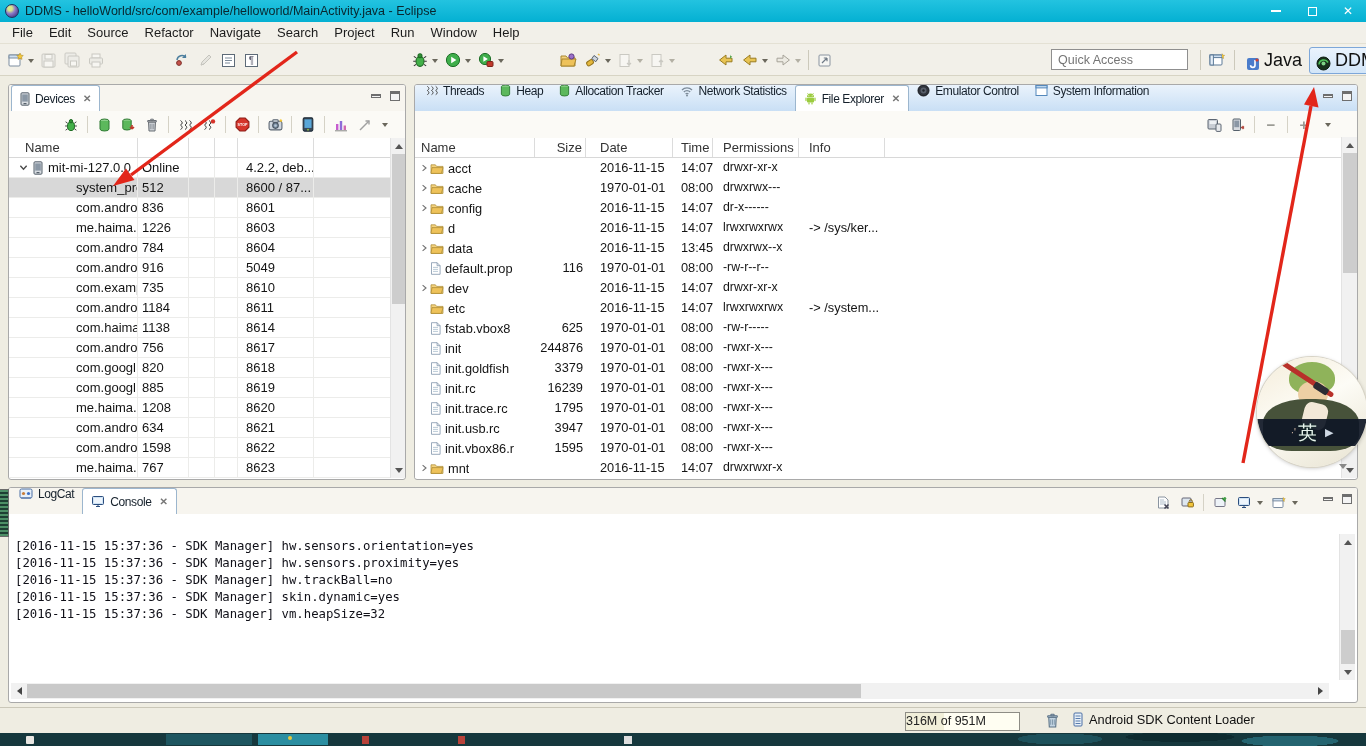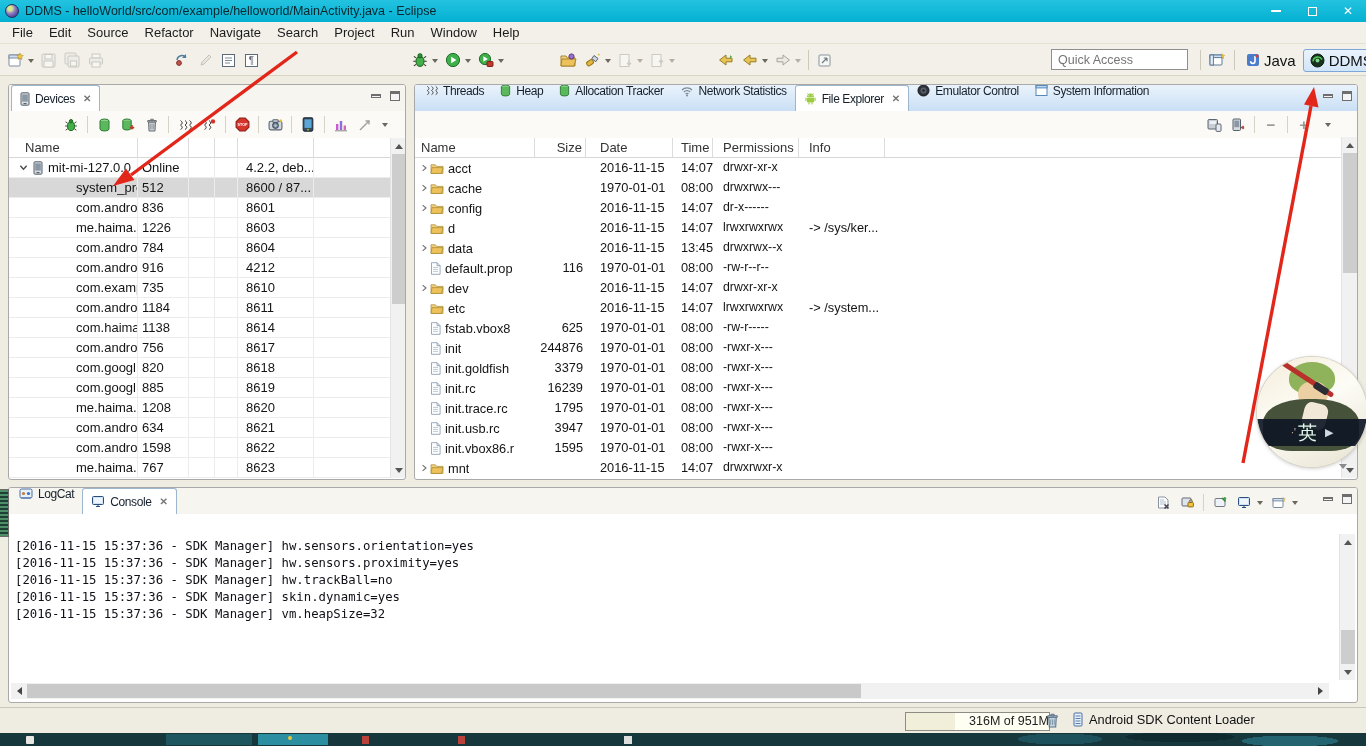--- a/index.html
+++ b/index.html
@@ -23,21 +23,21 @@
   #toolbar{position:absolute;left:0;top:44px;width:1366px;height:32px;background:#f2f0e9;border-bottom:1px solid #d7d4c4}
   .tgroup{position:absolute;top:3px;display:flex;align-items:center;height:26px}
   .tbi{height:24px;display:flex;align-items:center;justify-content:center;padding:0 3px;border:1px solid transparent;border-radius:2px}
   .dd{width:0;height:0;border:3.5px solid transparent;border-top:4px solid #6a675c;margin:4px 3px 0 0}
   .dd.dis{border-top-color:#b3b0a4}
   .dis svg{opacity:.45}
   .vsep{width:1px;height:20px;background:#ccc9bb;margin:0 4px}
   #quick-access{position:absolute;left:1051px;top:5px;width:137px;height:21px;border:1px solid #8f8f8f;background:#fff;font-size:12.5px;color:#444;padding:0 6px;font-family:"Liberation Sans",sans-serif}
   #quick-access::placeholder{color:#757575}
   #persp-area{position:absolute;left:1196px;top:3px;display:flex;align-items:center;height:26px}
-  .persp-btn{display:flex;align-items:center;gap:4px;padding:2px 6px;border:1px solid transparent;border-radius:3px;font-size:15px;color:#111}
+  .persp-btn{display:flex;align-items:flex-end;gap:4px;padding:2px 6px;border:1px solid transparent;border-radius:3px;font-size:18px;color:#111}
   .persp-btn.active{border-color:#7da7d9;background:linear-gradient(#eaf3fd,#d2e5f8)}
 
   
   #workspace{position:absolute;left:0;top:76px;width:1366px;height:631px;background:#efede2}
   .panel{position:absolute;background:#fff;border:1px solid #a9a9a9;border-radius:3px;overflow:hidden}
   .tabrow{height:26px;display:flex;align-items:flex-end;background:#f7f5ef;padding-left:2px;position:relative}
   .tabrow.blue{background:linear-gradient(#eaf3fc,#c9dff5)}
   .tab{display:flex;align-items:center;gap:5px;height:41px;padding:0 8px;font-size:12px;color:#15202b;white-space:nowrap}
   .tab.on{background:#fff;border:1px solid #9cb6ce;border-bottom:none;border-radius:3px 3px 0 0;height:26px}
   .tlbl{font-family:Liberation Sans, sans-serif;font-size:12px;letter-spacing:-.4px}
@@ -85,21 +85,21 @@
   .hscroll{position:absolute;height:16px;background:#f1f1f1}
   .hthumb{position:absolute;top:1px;height:14px;background:#c9c9c9}
 
   
   #console-label{height:19px;font-size:12.5px;color:#1b1b1b;padding:2px 0 0 6px;background:#fff;border-bottom:1px solid #b9b9b9}
   #console-log{position:absolute;left:0;top:46px;right:18px;bottom:22px;background:#fff;padding:4px 0 0 6px;overflow:hidden}
   .cl{font-family:"DejaVu Sans Mono",monospace;font-size:12.3px;line-height:17px;color:#101018;white-space:pre}
 
   
   #statusbar{position:absolute;left:0;top:707px;width:1366px;height:26px;background:#efede2;border-top:1px solid #cac7b8}
-  #heap-box{position:absolute;left:905px;top:4px;width:145px;height:19px;border:1px solid #8e8d85;background:linear-gradient(90deg,#f1efd9 0 34%,#fffef2 34%);font-size:12.5px;color:#222;text-align:right;line-height:17px}
+  #heap-box{position:absolute;left:905px;top:4px;width:115px;height:19px;border:1px solid #8e8d85;background:linear-gradient(90deg,#f1efd9 0 34%,#fffef2 34%);font-size:12.5px;color:#222;text-align:left;line-height:17px}
   #loader-item{position:absolute;left:1072px;top:4px;display:flex;align-items:center;gap:5px;font-size:12.8px;color:#111}
 
   
   #taskbar{position:absolute;left:0;top:733px;width:1366px;height:13px;background:#16383d;overflow:hidden}
   .tk{position:absolute}
 
   
   #arrows{position:absolute;left:0;top:0;z-index:60;pointer-events:none}
   #badge{position:absolute;left:1257px;top:357px;width:112px;height:116px;z-index:50}
   #badge-circle{position:relative;width:110px;height:110px;border-radius:50%;overflow:hidden;background:linear-gradient(150deg,#f4ecd9,#fdfcf6 45%,#e7e2d0);box-shadow:0 0 0 1px #d8d4c6,0 1px 4px rgba(0,0,0,.25)}
@@ -487,21 +487,21 @@
             <div class="dc e1"></div>
             <div class="dc e2"></div>
             <div class="dc prt">8604</div>
             <div class="dc fill"></div>
           </div>
         <div class="drow">
             <div class="dc n pr">com.andro</div>
             <div class="dc pid">916</div>
             <div class="dc e1"></div>
             <div class="dc e2"></div>
-            <div class="dc prt">4212</div>
+            <div class="dc prt">5049</div>
             <div class="dc fill"></div>
           </div>
         <div class="drow">
             <div class="dc n pr">com.examp</div>
             <div class="dc pid">735</div>
             <div class="dc e1"></div>
             <div class="dc e2"></div>
             <div class="dc prt">8610</div>
             <div class="dc fill"></div>
           </div>

